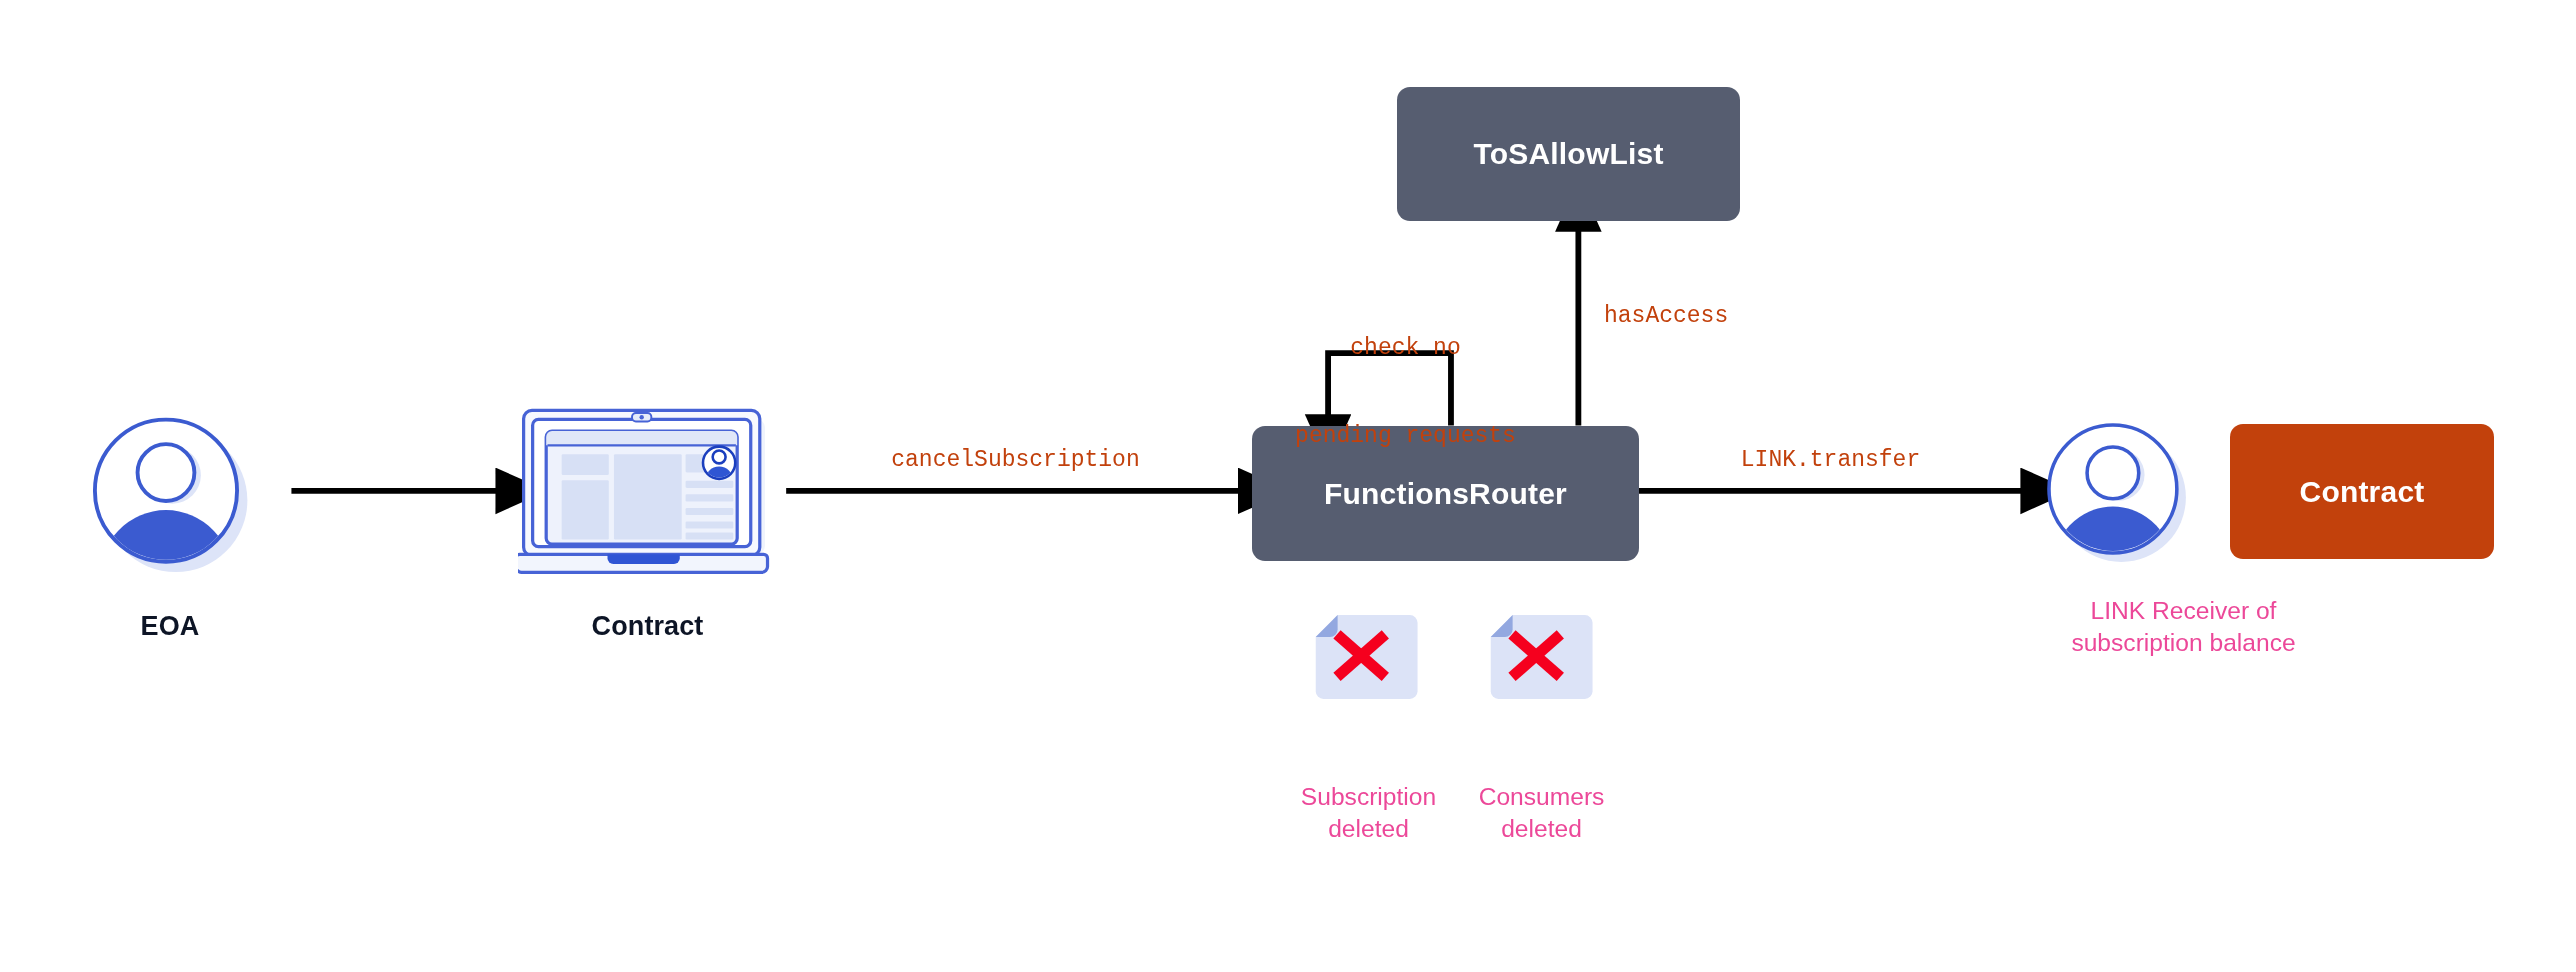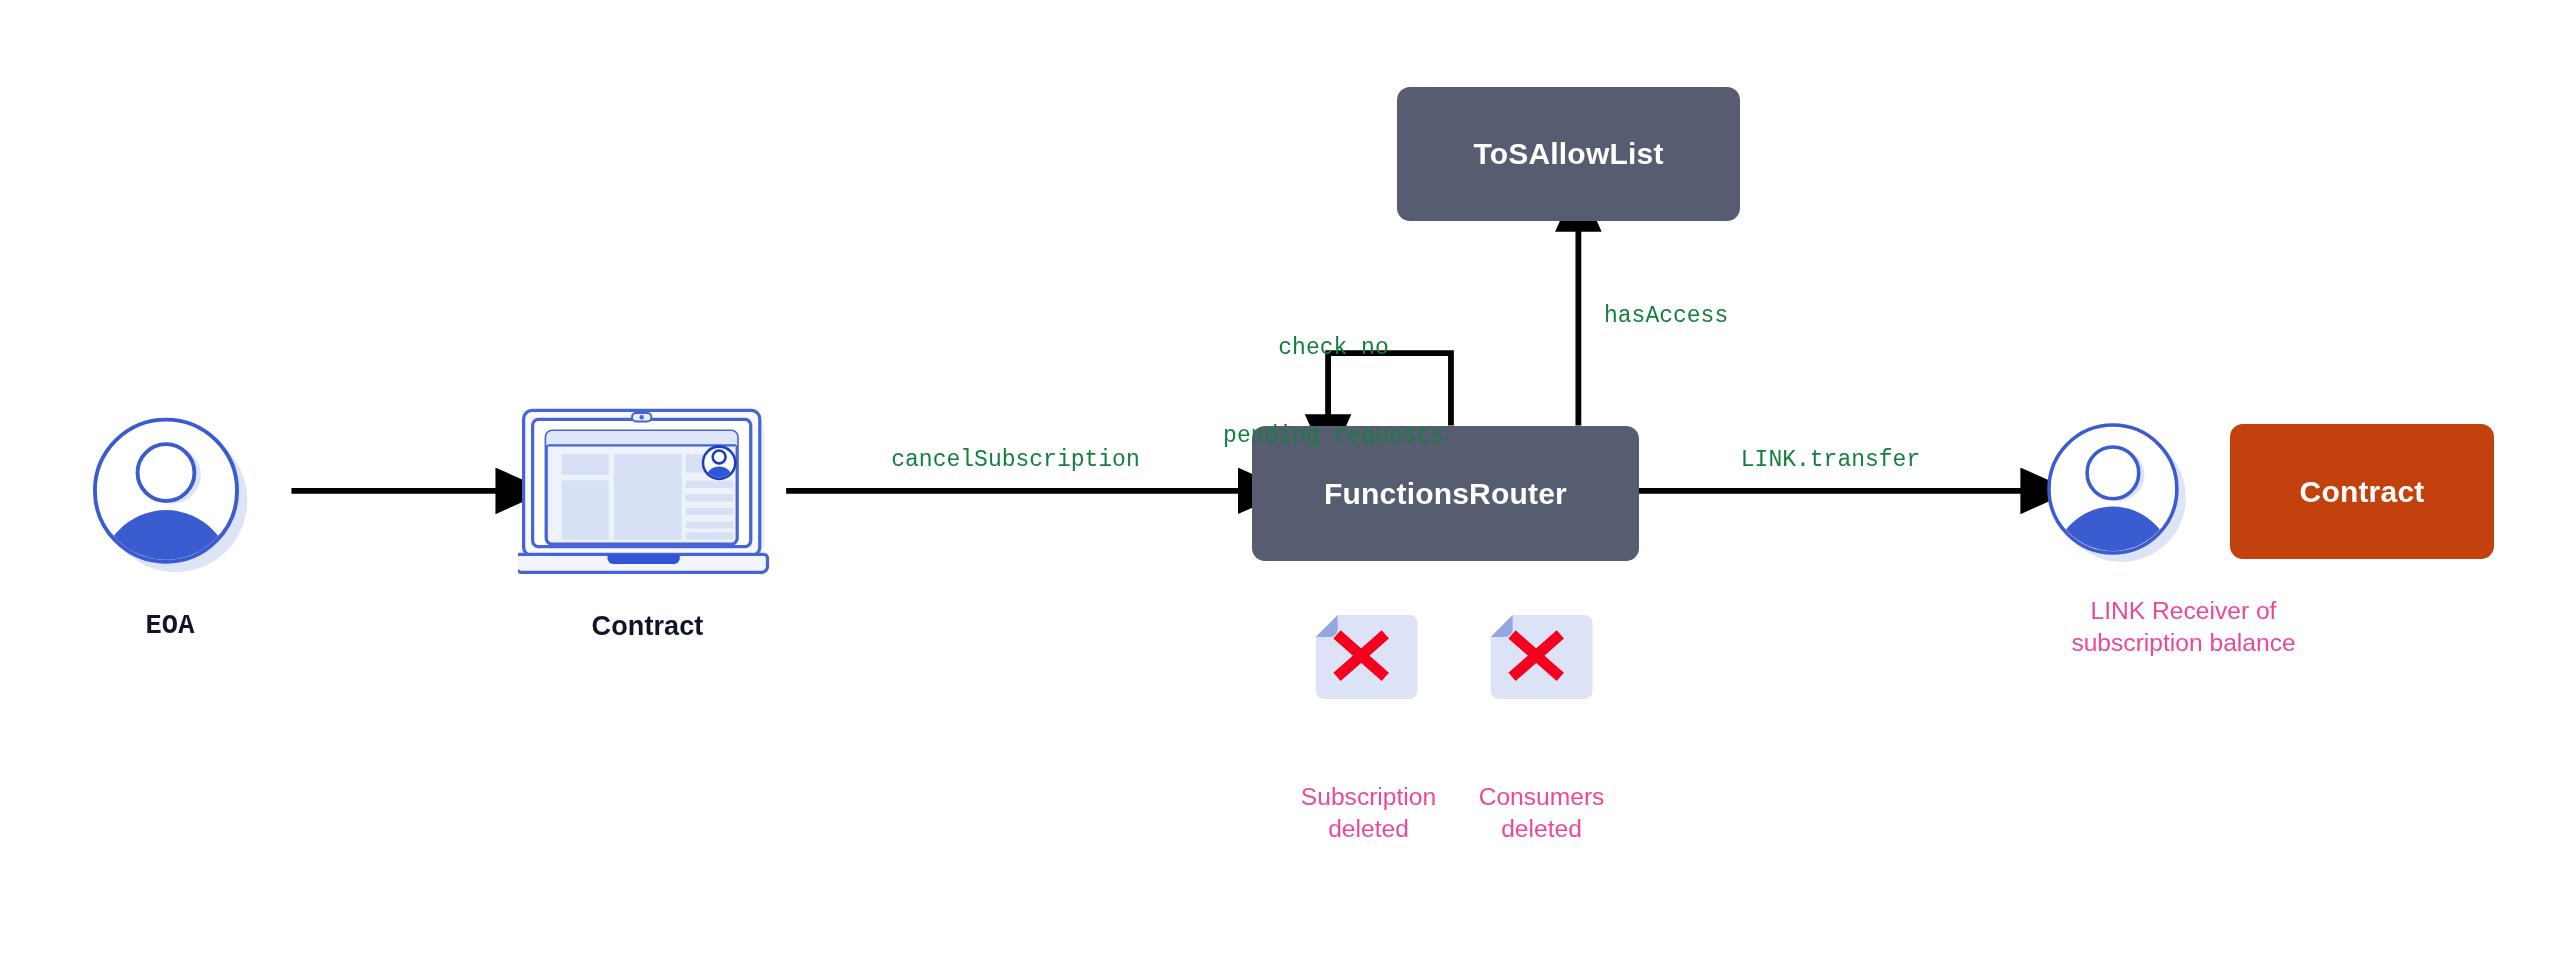--- a/index.html
+++ b/index.html
@@ -54,21 +54,21 @@
     font-size: 30px;
     color: #ffffff;
     letter-spacing: 0.2px;
     white-space: nowrap;
   }
 
   
   .edge-label {
     font-family: "Liberation Mono", monospace;
     font-size: 23px;
-    color: #15803d;
+    color: #c2410c;
     white-space: pre;
     line-height: 1.28;
   }
   .edge-label.center { text-align: center; }
 
   
   svg.layer {
     position: absolute;
     left: 0; top: 0;
     width: 2576px;
@@ -128,21 +128,21 @@
       <circle cx="128" cy="100" r="44" fill="#ffffff" stroke="#3B5BD0" stroke-width="6"></circle>
 
       <clipPath id="eoaClip">
           <circle cx="128" cy="128" r="107"></circle>
         </clipPath>
       <g clip-path="url(#eoaClip)">
         <ellipse cx="128" cy="268" rx="105" ry="110" fill="#3B5BD0"></ellipse>
       </g>
     </svg>
   </div>
-  <div class="abs node-label-bold" style="left:18px; top:611px; width:304px;font-family:Liberation Mono, monospace;">EOA</div>
+  <div class="abs node-label-bold" style="left:18px; top:611px; width:304px;">EOA</div>
 
   <div class="abs" style="left:518px; top:404px; width:259px; height:171px;">
     <svg width="259" height="171" viewBox="0 0 400 265">
 
       <rect x="30" y="24" width="352" height="208" rx="12" fill="#EFF3FC"></rect>
 
       <rect x="8" y="10" width="366" height="225" rx="13" fill="#F7F9FE" stroke="#4763D6" stroke-width="5"></rect>
 
       <rect x="22" y="24" width="338" height="197" rx="9" fill="#ffffff" stroke="#4763D6" stroke-width="5"></rect>
 
@@ -186,21 +186,21 @@
   <div class="abs edge-label center" style="left:828px; top:446px; width:375px;font-family:Liberation Mono, monospace;">cancelSubscription</div>
 
   <div class="abs box box-slate" style="left:1252px; top:426px; width:387px; height:135px;">
     <span class="box-text">FunctionsRouter</span>
   </div>
 
   <div class="abs box box-slate" style="left:1397px; top:87px; width:343px; height:134px;text-align:center;">
     <span class="box-text">ToSAllowList</span>
   </div>
 
-  <div class="abs edge-label center" style="left:1204px; top:275px; width:259px;">
+  <div class="abs edge-label center" style="left:1276px; top:275px; width:259px;">
     <div>check no</div>
     <div>pending requests</div>
   </div>
 
   <div class="abs edge-label" style="left:1604px; top:302px; width:246px;">hasAccess</div>
 
   <div class="abs edge-label center" style="left:1688px; top:446px; width:285px;">LINK.transfer</div>
 
   <div class="abs" style="left:1308px; top:615px; width:116px; height:84px;">
     <svg width="116" height="84" viewBox="0 0 180 130">

